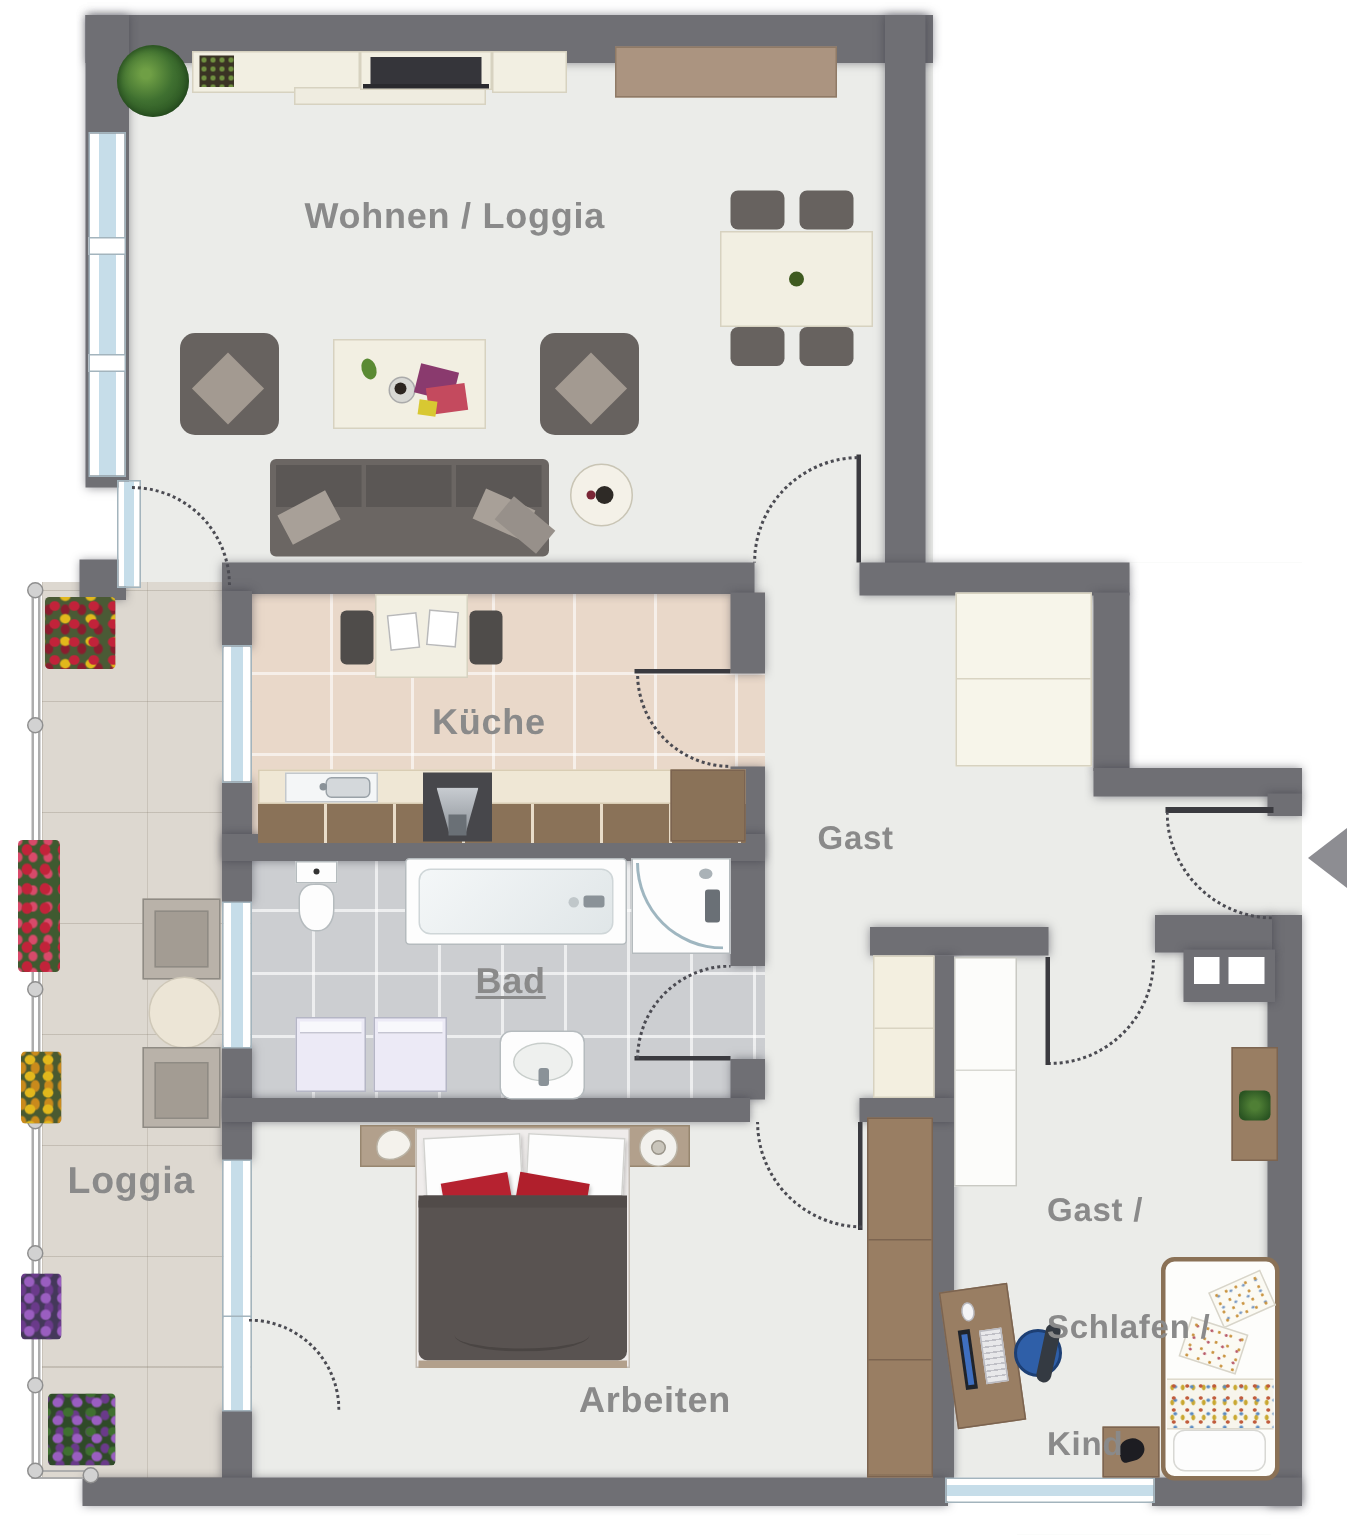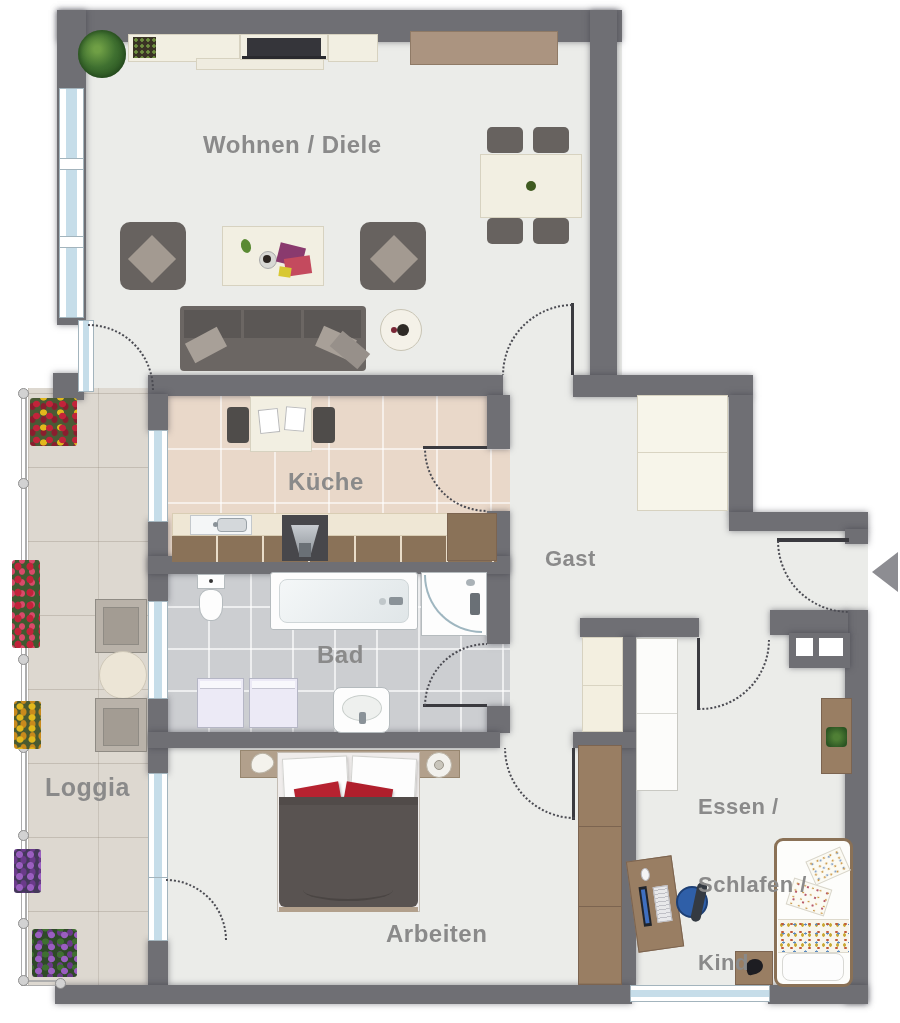--- a/index.html
+++ b/index.html
@@ -251,25 +251,25 @@
   <div class="flow" style="left:32px;top:929px;width:45px;height:48px;background-color:#2f4a28;background-image:radial-gradient(#9a5ec0 3px,transparent 4px),radial-gradient(#3f7030 3px,transparent 4px),radial-gradient(#6a3a8a 2.5px,transparent 3.5px);background-size:13px 12px,15px 13px,10px 11px;background-position:0 0,6px 6px,3px 9px;"></div>
 
   <div class="abs" style="left:95px;top:599px;width:52px;height:54px;background:#b9b2a9;border:1px solid #8f8b84;box-sizing:border-box;">
     <div class="abs" style="left:7px;top:7px;width:36px;height:38px;background:#a39c93;border:1px solid #8f8b84;box-sizing:border-box;"></div>
   </div>
   <div class="abs" style="left:99px;top:651px;width:48px;height:48px;border-radius:50%;background:#ece5d6;border:1px solid #cfc8b8;box-sizing:border-box;"></div>
   <div class="abs" style="left:95px;top:698px;width:52px;height:54px;background:#b9b2a9;border:1px solid #8f8b84;box-sizing:border-box;">
     <div class="abs" style="left:7px;top:9px;width:36px;height:38px;background:#a39c93;border:1px solid #8f8b84;box-sizing:border-box;"></div>
   </div>
 
-  <div class="lab" style="left:203px;top:131px;font-size:24px;">Wohnen / Diele</div>
+  <div class="lab" style="left:203px;top:131px;font-size:24px;">Wohnen / Loggia</div>
   <div class="lab" style="left:288px;top:468px;font-size:24px;">Küche</div>
   <div class="lab" style="left:545px;top:546px;font-size:22px;">Gast</div>
-  <div class="lab" style="left:317px;top:641px;font-size:24px;">Bad</div>
+  <div class="lab" style="left:317px;top:641px;font-size:24px;text-decoration:underline;">Bad</div>
   <div class="lab" style="left:45px;top:773px;font-size:25px;">Loggia</div>
   <div class="lab" style="left:386px;top:920px;font-size:24px;">Arbeiten</div>
   <div class="lab" style="left:698px;top:742px;font-size:22px;line-height:26px;">
-    <div>Essen /</div>
+    <div>Gast /</div>
     <div>Schlafen /</div>
     <div>Kind</div>
   </div>
 
 </div>
 
 </body></html>

